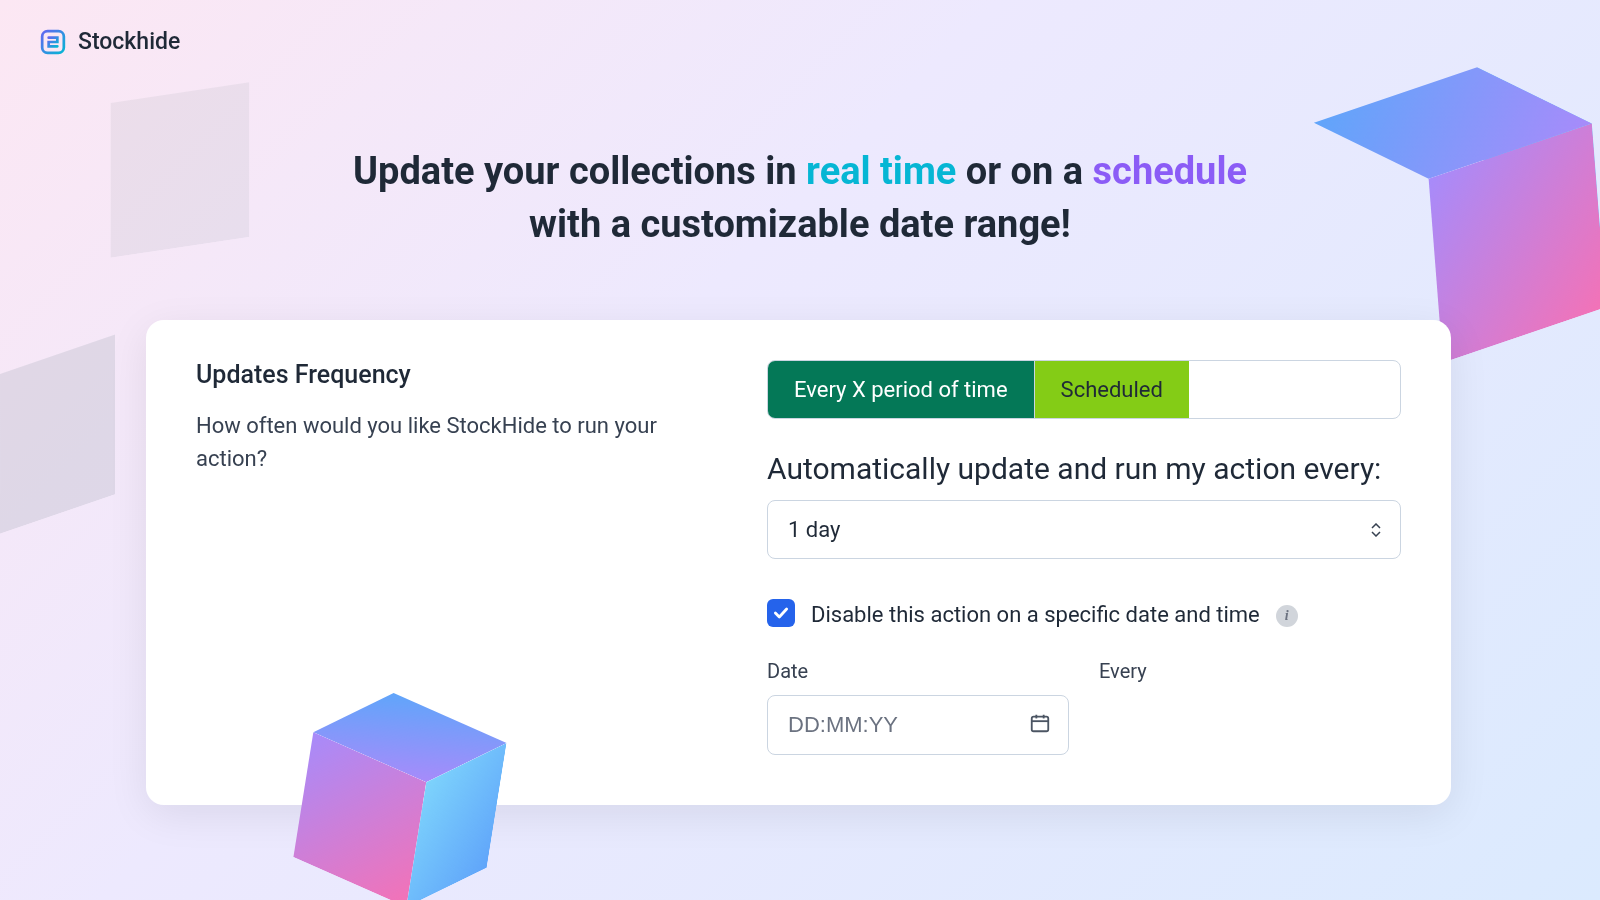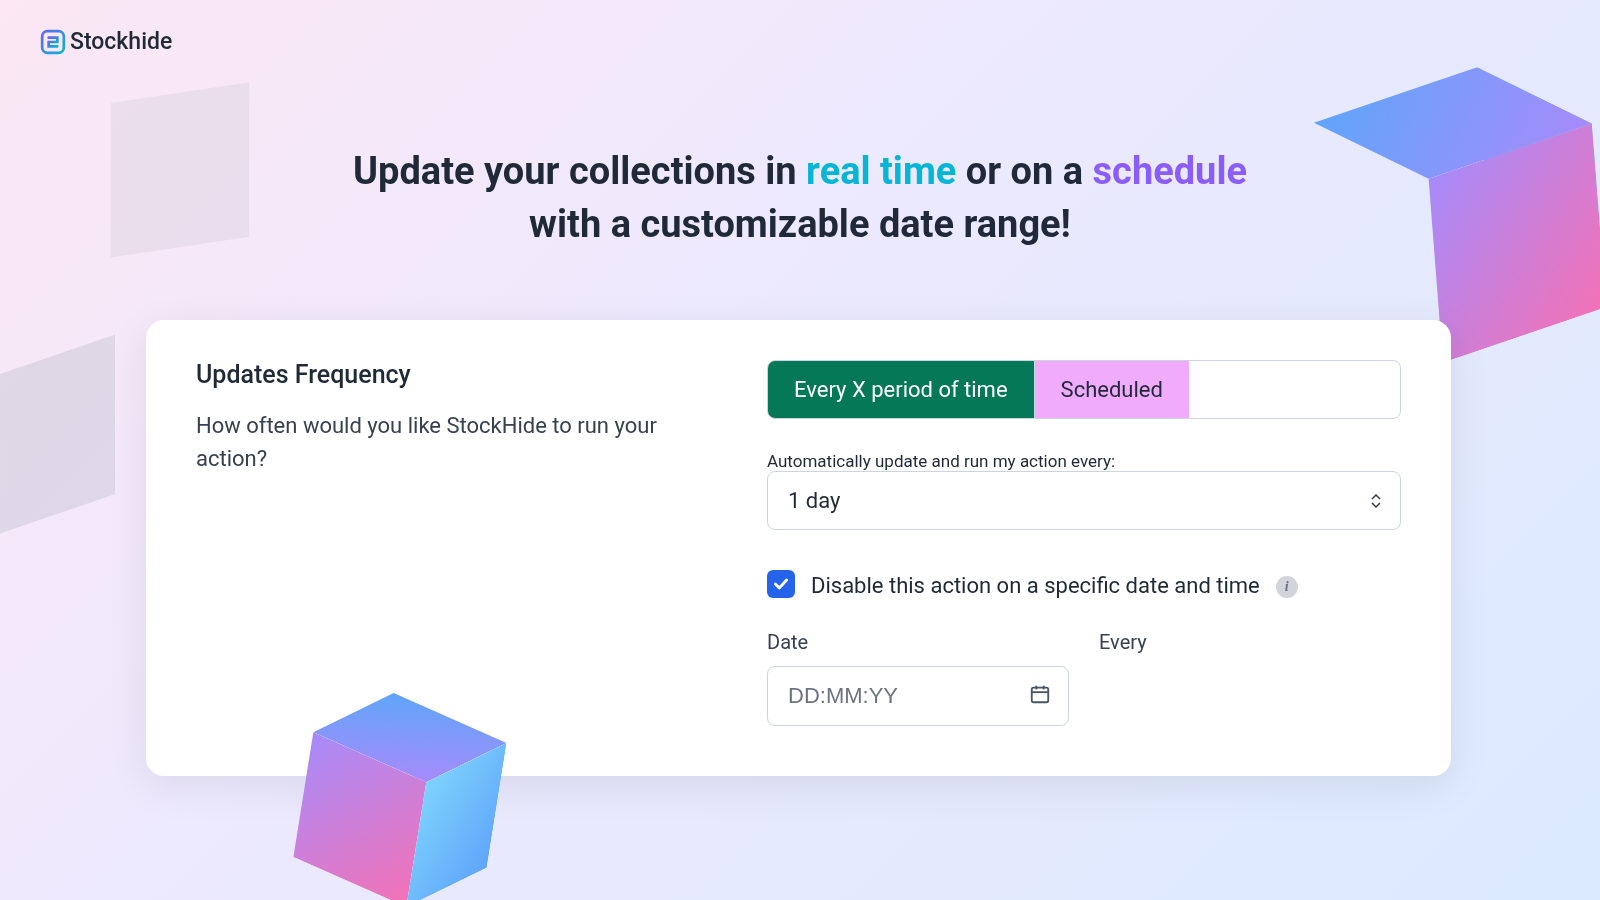--- a/index.html
+++ b/index.html
@@ -10,21 +10,21 @@
       background: linear-gradient(135deg, #fce7f3 0%, #ede9fe 40%, #dbeafe 100%);
       position: relative;
       overflow: hidden;
     }
     .logo-container {
       position: absolute;
       top: 28px;
       left: 40px;
       display: flex;
       align-items: center;
-      gap: 4px;
+      gap: 12px;
     }
     .logo-icon {
       width: 26px;
       height: 26px;
     }
     .logo-text {
       font-size: 23px;
       font-weight: 500;
       color: #1f2937;
     }
@@ -71,33 +71,34 @@
       display: flex;
       border: 1px solid #cbd5e1;
       border-radius: 8px;
       overflow: hidden;
       margin-bottom: 32px;
     }
     .tab {
       padding: 16px 26px;
       font-size: 22px;
       color: #1f2937;
-      background: #f0abfc;
+      background: #84cc16;
       cursor: pointer;
       border-right: 1px solid #cbd5e1;
     }
     .tab:last-child { border-right: none; }
     .tab.active {
       background: #047857;
       color: #ffffff;
       font-weight: 400;
     }
     .field-label {
-      font-size: 17px;
-      color: #1f2937;
+      font-size: 30px;
+      color: #1f2937;
+      margin-bottom: 14px;
     }
     .select-wrap {
       position: relative;
       margin-bottom: 40px;
     }
     .select-box {
       width: 100%;
       padding: 16px 20px;
       font-size: 22px;
       color: #1f2937;

